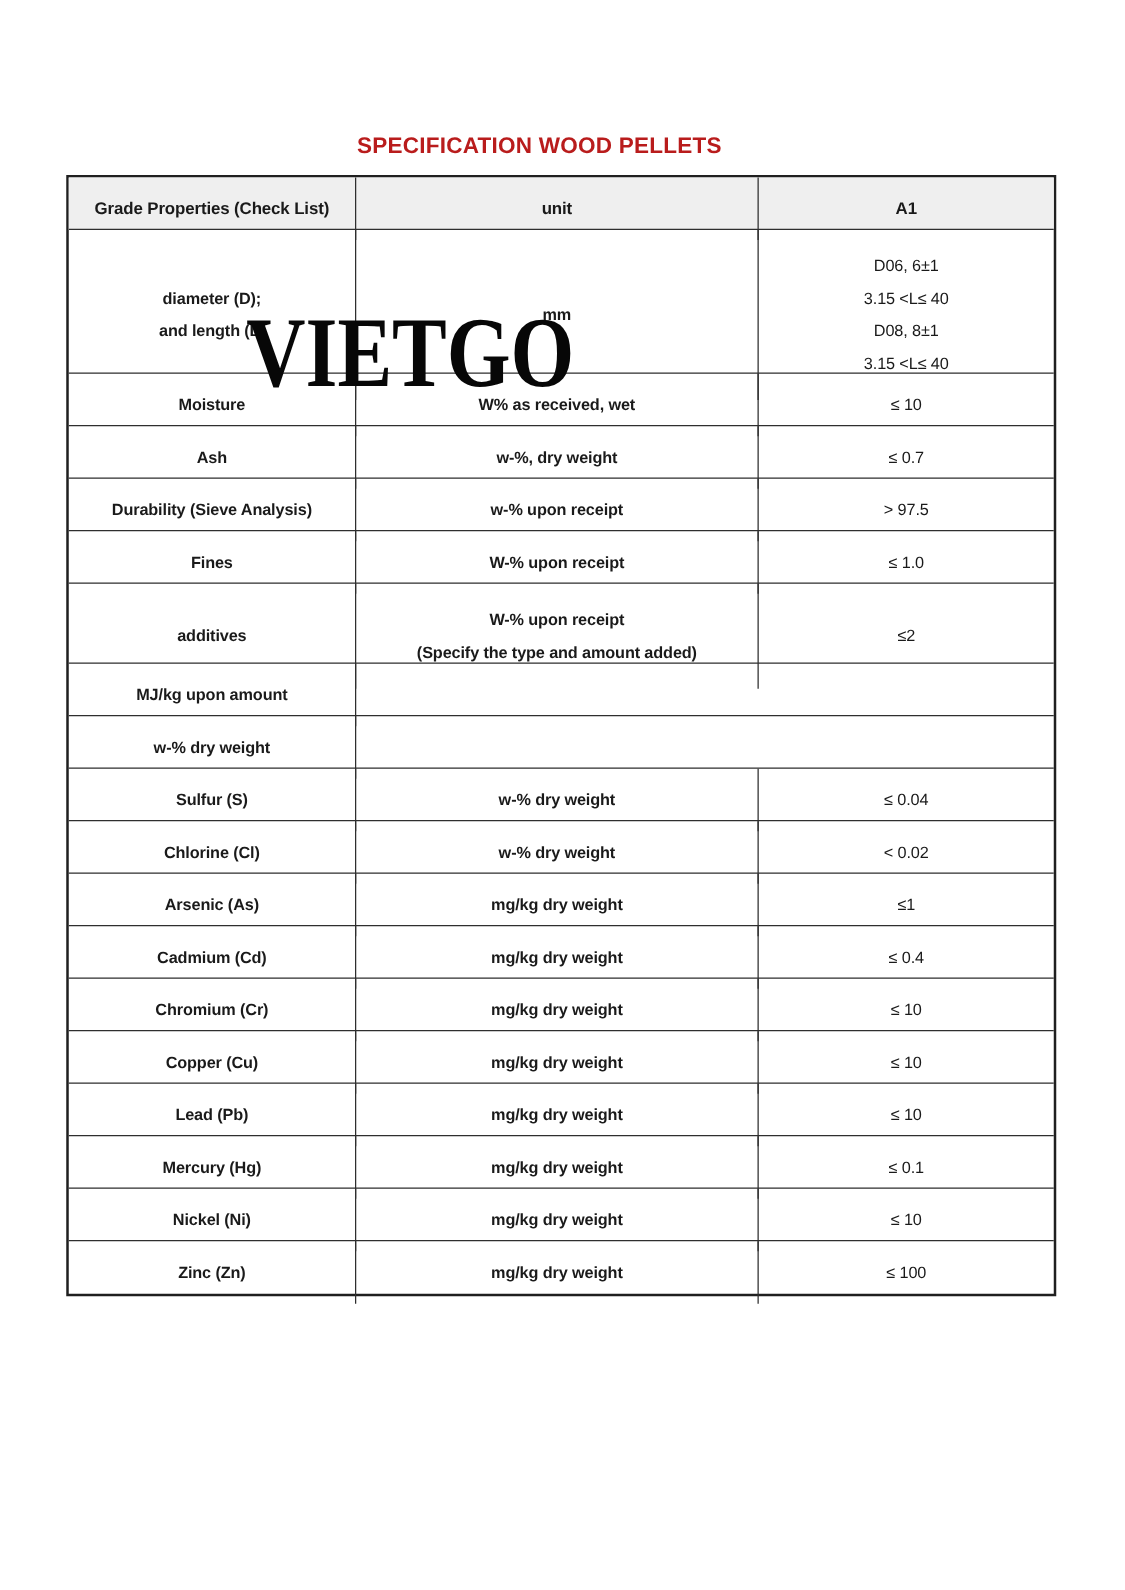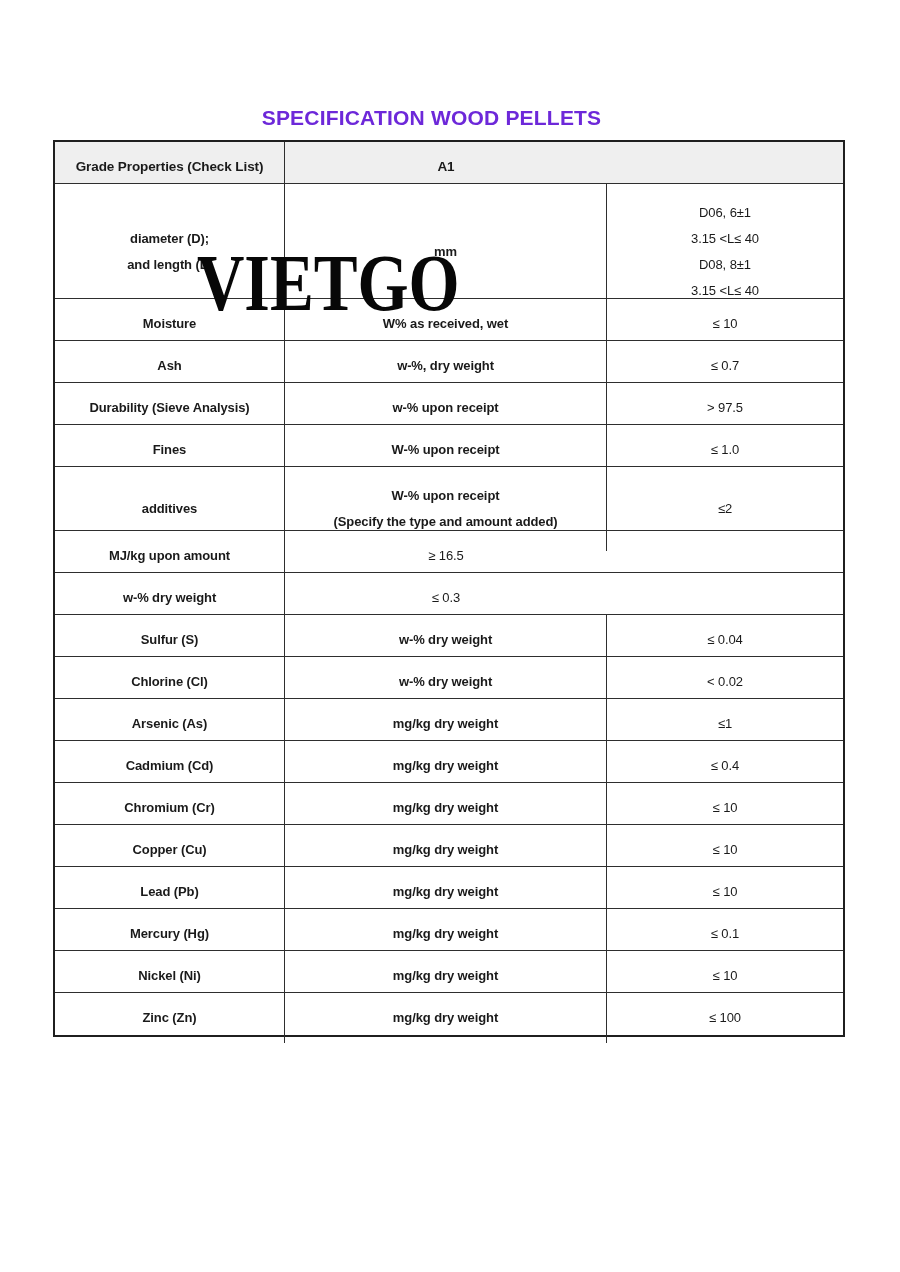--- a/index.html
+++ b/index.html
@@ -14,23 +14,23 @@
     height: 1272px;
     background: #ffffff;
     overflow: hidden;
   }
   .doc-title {
     position: absolute;
     top: 106px;
     left: 0;
     width: 863px;
     text-align: center;
-    font-size: 21px;
+    font-size: 18px;
     font-weight: bold;
-    color: #6d28d9;
+    color: #b91c1c;
     letter-spacing: 0.2px;
   }
   .spec-table {
     position: absolute;
     left: 53px;
     top: 140px;
     width: 792px;
     box-sizing: border-box;
     border: 2px solid #1f1f1f;
     background: #ffffff;
@@ -83,20 +83,21 @@
 <div class="page">
 
   <div class="doc-title">SPECIFICATION WOOD PELLETS</div>
 
   <div class="watermark">VIETGO</div>
 
   <div class="spec-table">
 
     <div class="tr head">
       <div class="td c1">Grade Properties (Check List)</div>
+      <div class="td c2">unit</div>
       <div class="td c3">A1</div>
     </div>
 
     <div class="tr tall">
       <div class="td c1 lines">
         <div>diameter (D);</div>
         <div>and length (L)</div>
       </div>
       <div class="td c2">mm</div>
       <div class="td c3 lines">
@@ -135,27 +136,25 @@
       <div class="td c1">additives</div>
       <div class="td c2 lines">
         <div>W-% upon receipt</div>
         <div>(Specify the type and amount added)</div>
       </div>
       <div class="td c3">≤2</div>
     </div>
 
     <div class="tr">
       <div class="td c2">MJ/kg upon amount</div>
-      <div class="td c3">≥ 16.5</div>
     </div>
 
 
     <div class="tr">
       <div class="td c2">w-% dry weight</div>
-      <div class="td c3">≤ 0.3</div>
     </div>
 
     <div class="tr">
       <div class="td c1">Sulfur (S)</div>
       <div class="td c2">w-% dry weight</div>
       <div class="td c3">≤ 0.04</div>
     </div>
 
     <div class="tr">
       <div class="td c1">Chlorine (Cl)</div>

